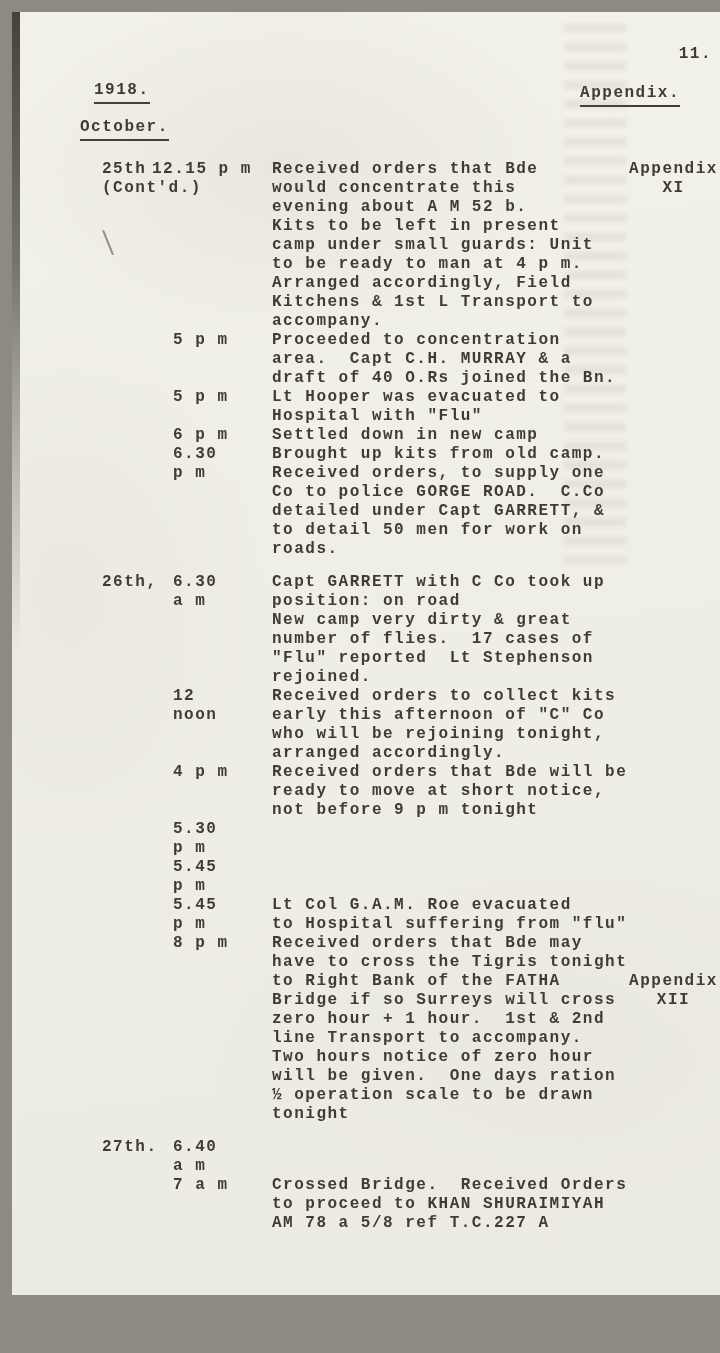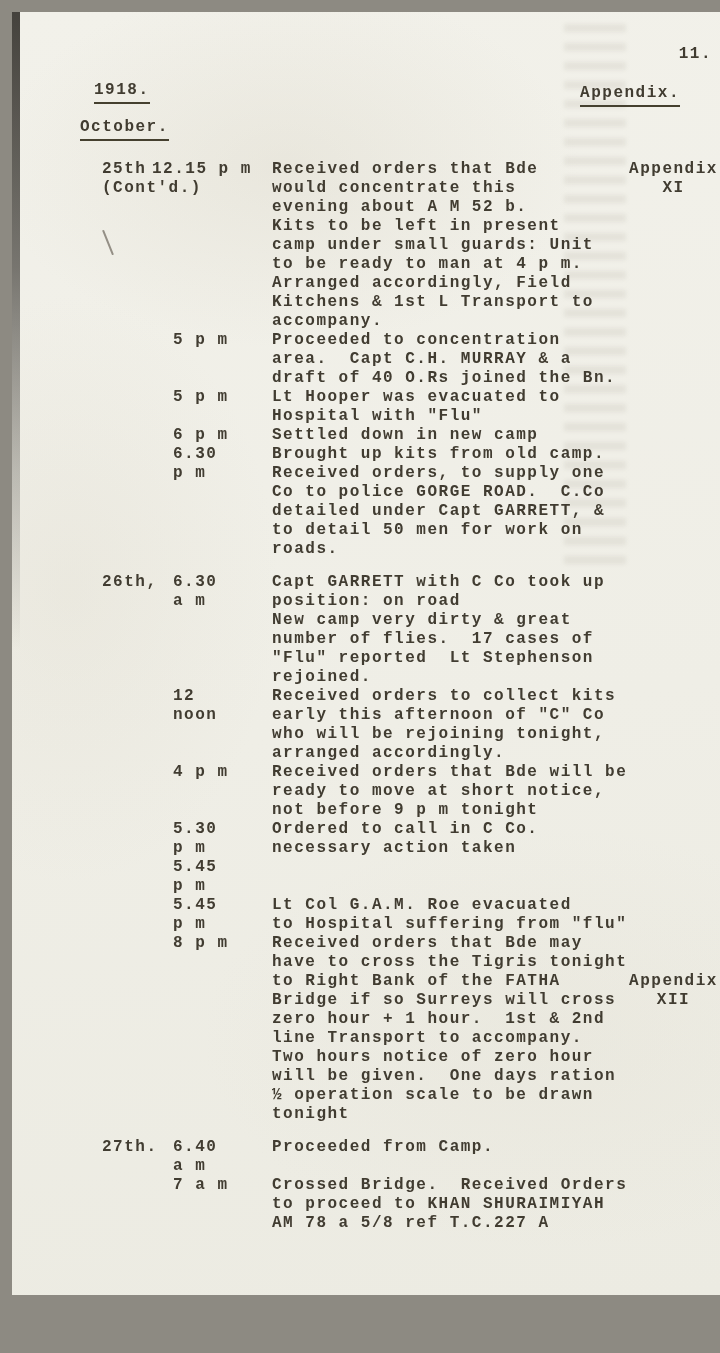--- a/index.html
+++ b/index.html
@@ -148,22 +148,20 @@
         <div class="cell c-date"></div>
         <div class="cell c-time">4 p m</div>
         <div class="cell c-text">Received orders that Bde will be
 ready to move at short notice,
 not before 9 p m tonight</div>
       </div>
       <div class="row">
         <div class="cell c-date"></div>
         <div class="cell c-time">5.30
 p m</div>
-        <div class="cell c-text">Ordered to call in C Co.
-necessary action taken</div>
       </div>
       <div class="row">
         <div class="cell c-date"></div>
         <div class="cell c-time">5.45
 p m</div>
       </div>
       <div class="row">
         <div class="cell c-date"></div>
         <div class="cell c-time">5.45
 p m</div>
@@ -186,21 +184,20 @@
         <div class="cell c-app off2">Appendix
 XII</div>
       </div>
     </div>
 
     <div class="section">
       <div class="row">
         <div class="cell c-date">27th.</div>
         <div class="cell c-time">6.40
 a m</div>
-        <div class="cell c-text">Proceeded from Camp.</div>
       </div>
       <div class="row">
         <div class="cell c-date"></div>
         <div class="cell c-time">7 a m</div>
         <div class="cell c-text">Crossed Bridge.  Received Orders
 to proceed to KHAN SHURAIMIYAH
 AM 78 a 5/8 ref T.C.227 A</div>
       </div>
     </div>
 

